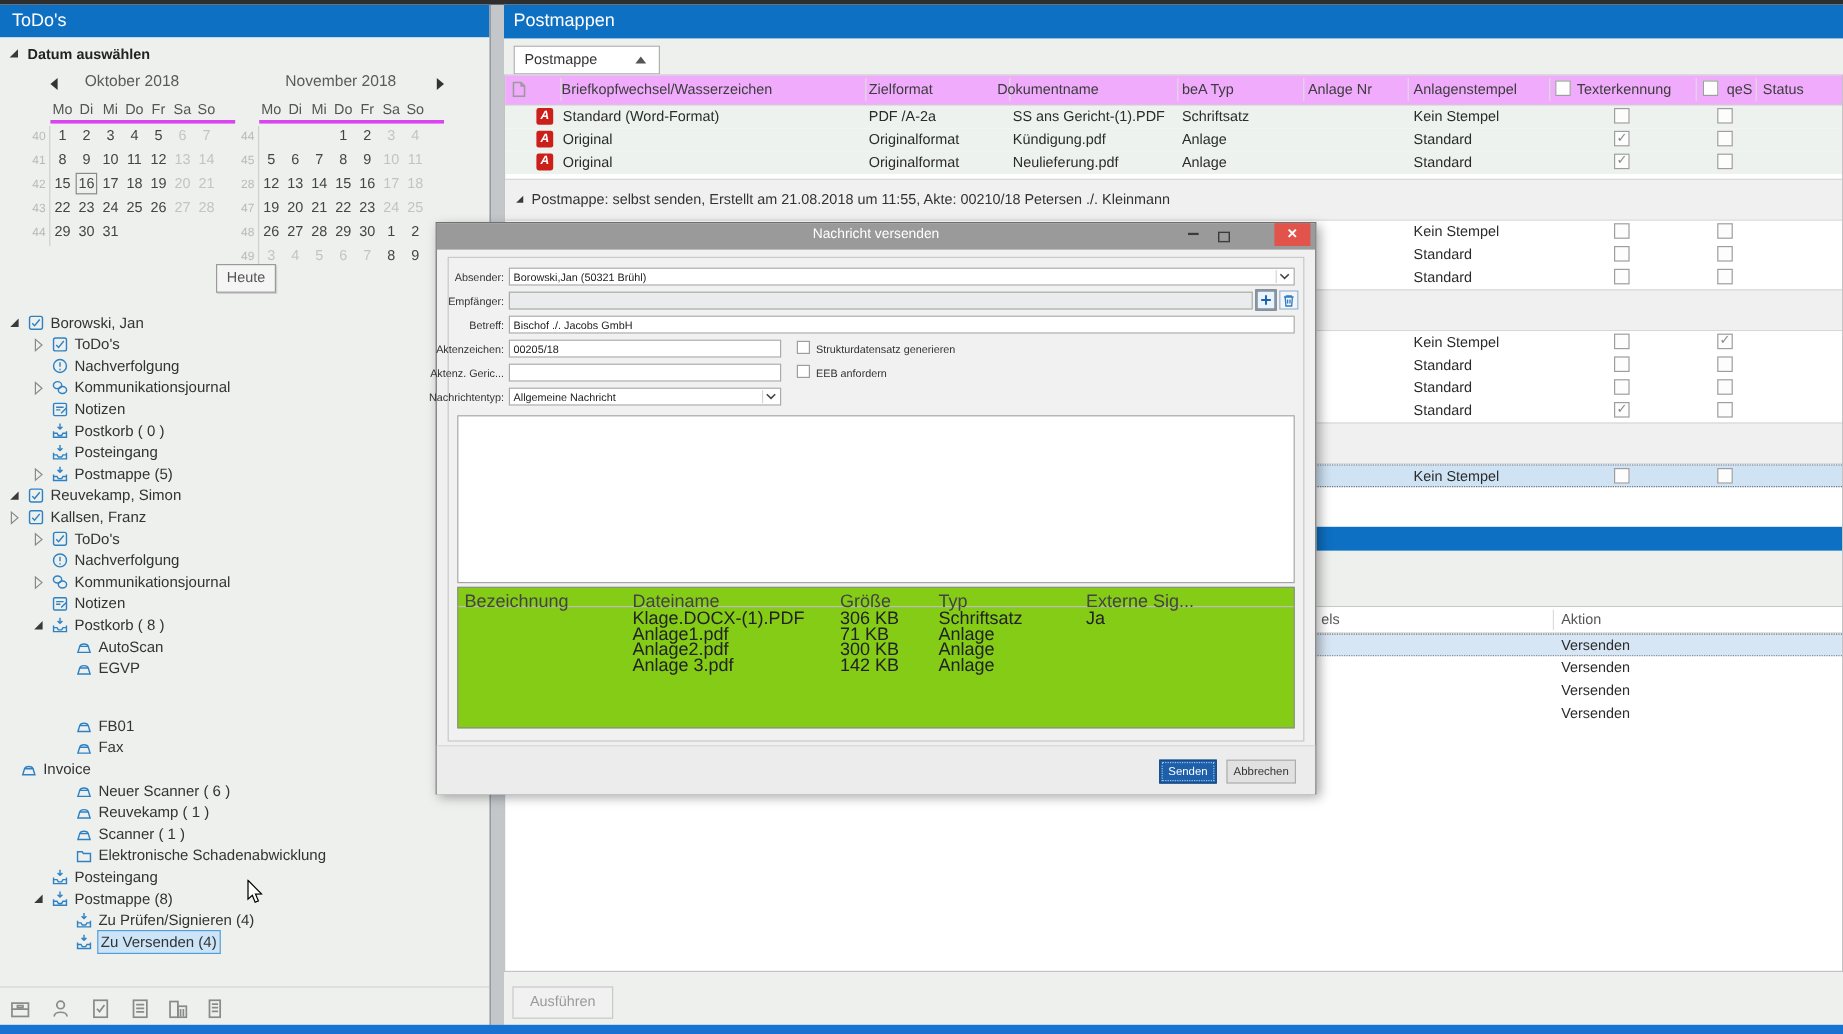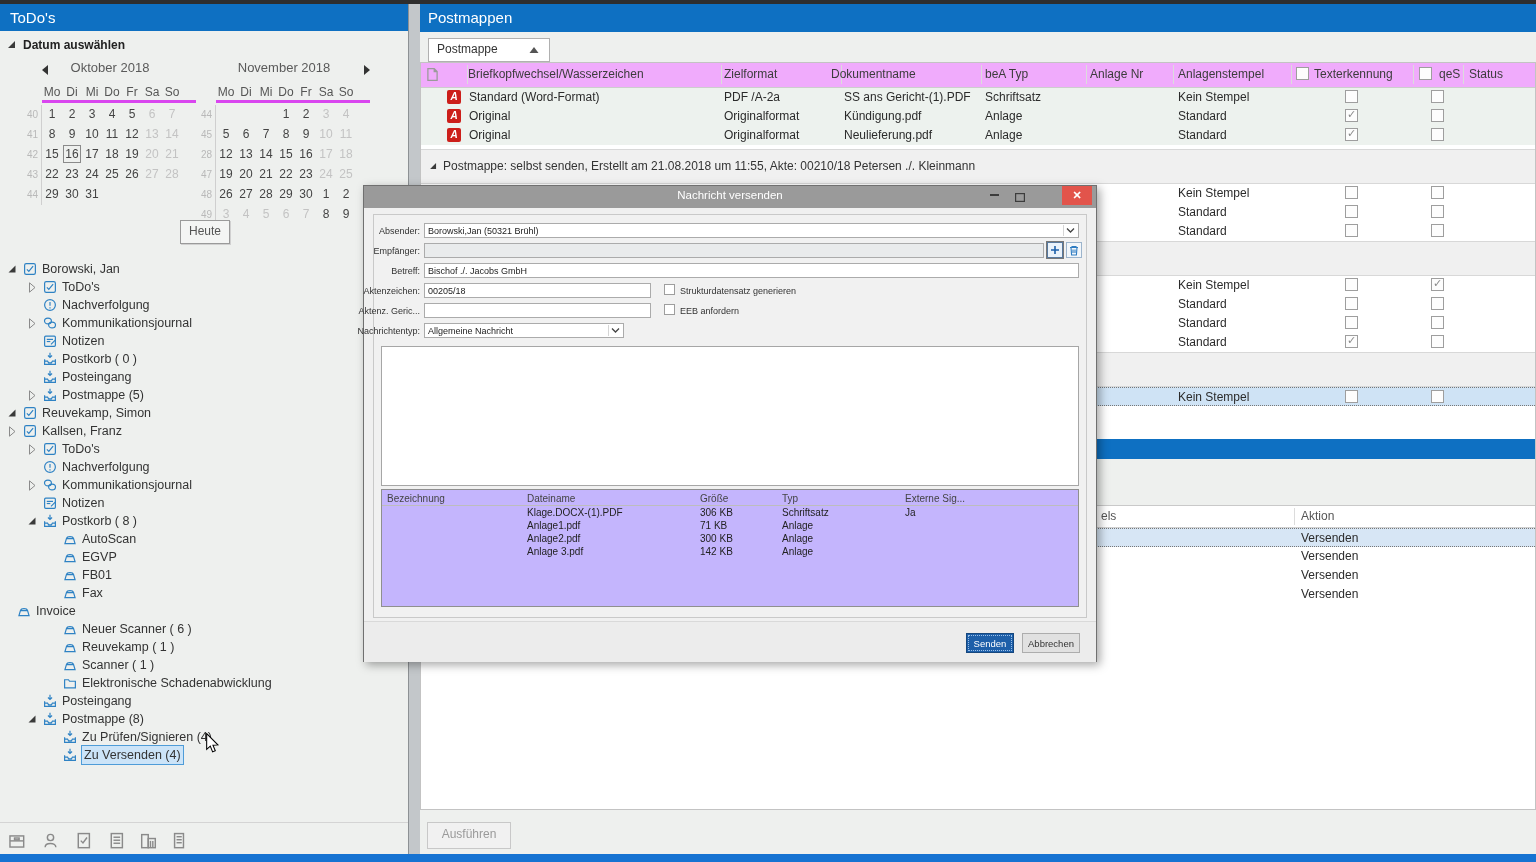--- a/index.html
+++ b/index.html
@@ -87,21 +87,21 @@
   #dlg-min svg,#dlg-max svg{margin:7px auto 0}
   #dlg-inner{position:absolute;left:9px;top:28px;width:712px;height:402px;border:1px solid #c9c9c9;background:#f1f1f1}
   .dlg-label{position:absolute;right:676px;white-space:nowrap;font-size:9px;color:#333}
   .dfield{position:absolute;background:#fff;border:1px solid #ababab;font-size:9px;color:#222;
           line-height:14px;padding-left:3px;box-sizing:border-box;height:15px;white-space:nowrap;overflow:hidden}
   .dfield.disabled{background:#e9ebec}
   .dfield .chev{position:absolute;right:1px;top:1px;width:13px;height:11px;border-left:1px solid #d5d5d5}
   .dcb{position:absolute;width:11px;height:11px;border:1px solid #9e9e9e;background:#fff;box-sizing:border-box}
   .dcb-label{position:absolute;font-size:9px;color:#333;white-space:nowrap}
   #dlg-msg{position:absolute;left:17px;top:160px;width:698px;height:140px;background:#fff;border:1px solid #a6a6a6;box-sizing:border-box}
-  #dlg-attach{position:absolute;left:17px;top:303px;width:698px;height:118px;background:#c4b5fd;border:1px solid #8f8f8f;box-sizing:border-box;font-size:10px;color:#222}
+  #dlg-attach{position:absolute;left:17px;top:303px;width:698px;height:118px;background:#84cc16;border:1px solid #8f8f8f;box-sizing:border-box;font-size:15px;color:#222}
   #dlg-attach .ahead{position:relative;height:15px;border-bottom:1px solid #bdbdbd}
   #dlg-attach .ahead span{position:absolute;top:3px;color:#444}
   #dlg-attach .arow{position:relative;height:13px}
   #dlg-attach .arow span{position:absolute;top:1px;white-space:nowrap}
   #dlg-btnbar{position:absolute;left:0;top:435px;width:732px;height:40px;background:#ececec;border-top:1px solid #d9d9d9}
   #btn-send{position:absolute;left:602px;top:11px;width:48px;height:20px;background:#1d5fa9;border:1px solid #16477e;
             color:#fff;font-size:9.5px;outline:1px dotted #9cc0e8;outline-offset:-3px}
   #btn-cancel{position:absolute;left:658px;top:11px;width:58px;height:20px;background:#e1e1e1;border:1px solid #adadad;
             color:#333;font-size:9.5px}
   button{font-family:"Liberation Sans",sans-serif;padding:0}
@@ -353,21 +353,21 @@
       <div class="trow" style="padding-left: 46px;">
         <span class="exp"></span>
         <span class="ticon">
           <svg width="14" height="14" viewBox="0 0 13 13" style="stroke: rgb(46, 130, 196); fill: none; stroke-width: 1.1;">
             <path d="M1.8,10.8 H11.2 L9.8,6.2 H3.2 Z"></path>
             <path d="M3.4,6 C3.8,3.8 9.2,3.8 9.6,6"></path>
           </svg>
         </span>
         <span class="tlabel">EGVP</span>
       </div>
-      <div class="trow" style="padding-left: 46px;">
+      <div class="trow" style="padding-left: 46px; margin-top: 30px;">
         <span class="exp"></span>
         <span class="ticon">
           <svg width="14" height="14" viewBox="0 0 13 13" style="stroke: rgb(46, 130, 196); fill: none; stroke-width: 1.1;">
             <path d="M1.8,10.8 H11.2 L9.8,6.2 H3.2 Z"></path>
             <path d="M3.4,6 C3.8,3.8 9.2,3.8 9.6,6"></path>
           </svg>
         </span>
         <span class="tlabel">FB01</span>
       </div>
       <div class="trow" style="padding-left: 46px;">
@@ -722,21 +722,21 @@
   <div class="dfield" style="left:60px;top:97px;width:227px"><span>00205/18</span></div>
   <span class="dcb" style="left:300px;top:98px"></span>
   <span class="dcb-label" style="left:316px;top:100px">Strukturdatensatz generieren</span>
 
   <span class="dlg-label" style="top:120px">Aktenz. Geric...</span>
   <div class="dfield" style="left:60px;top:117px;width:227px"><span></span></div>
   <span class="dcb" style="left:300px;top:118px"></span>
   <span class="dcb-label" style="left:316px;top:120px">EEB anfordern</span>
 
   <span class="dlg-label" style="top:140px">Nachrichtentyp:</span>
-  <div class="dfield" style="left:60px;top:137px;width:200px"><span>Allgemeine Nachricht</span><span class="chev">
+  <div class="dfield" style="left:60px;top:137px;width:227px"><span>Allgemeine Nachricht</span><span class="chev">
         <svg width="9" height="7" viewBox="0 0 9 7" style="margin:2px auto 0">
           <polyline points="1,1.5 4.5,5 8,1.5" fill="none" stroke="#444" stroke-width="1.3"></polyline>
         </svg>
       </span></div>
 
   <div id="dlg-msg"></div>
   <div id="dlg-attach">
       <div class="ahead">
         <span style="left: 5px;">Bezeichnung</span>
         <span style="left: 145px;">Dateiname</span>

